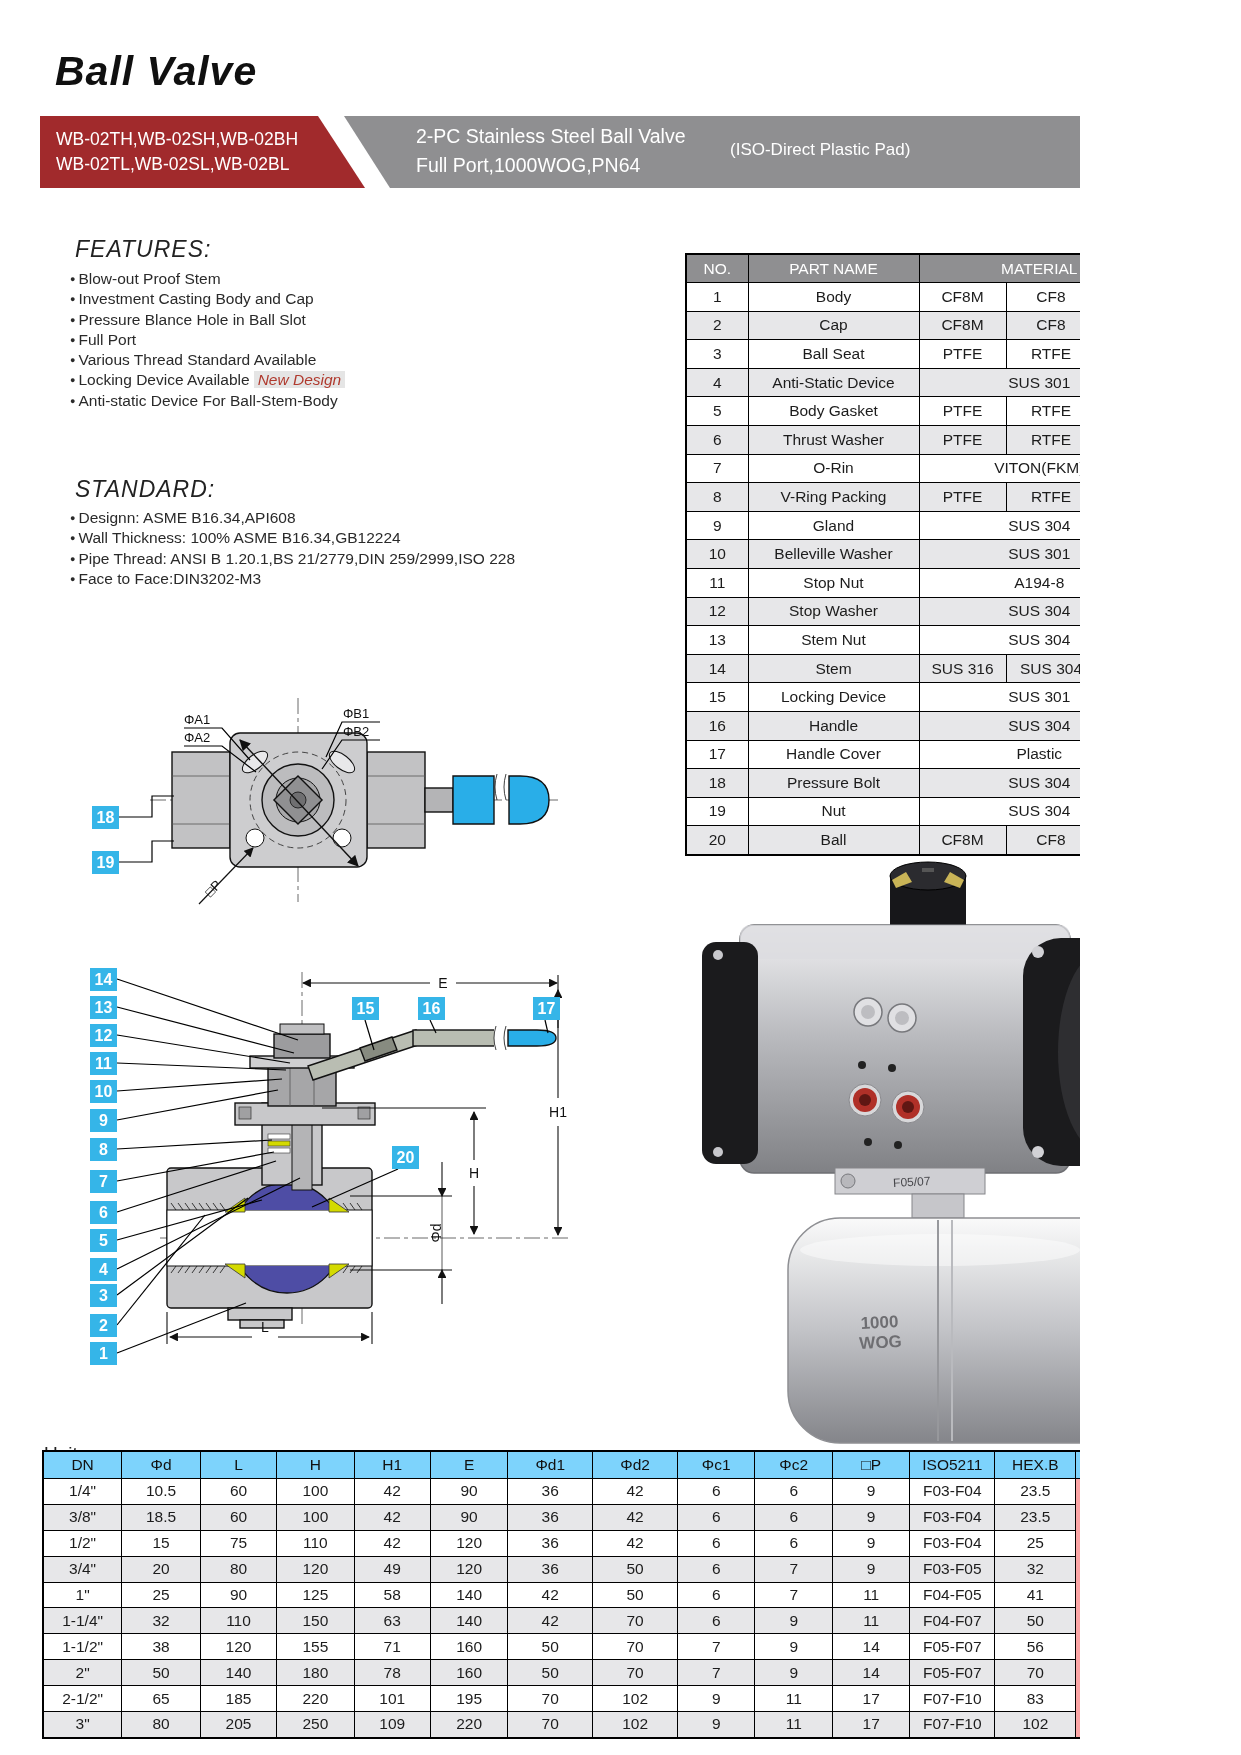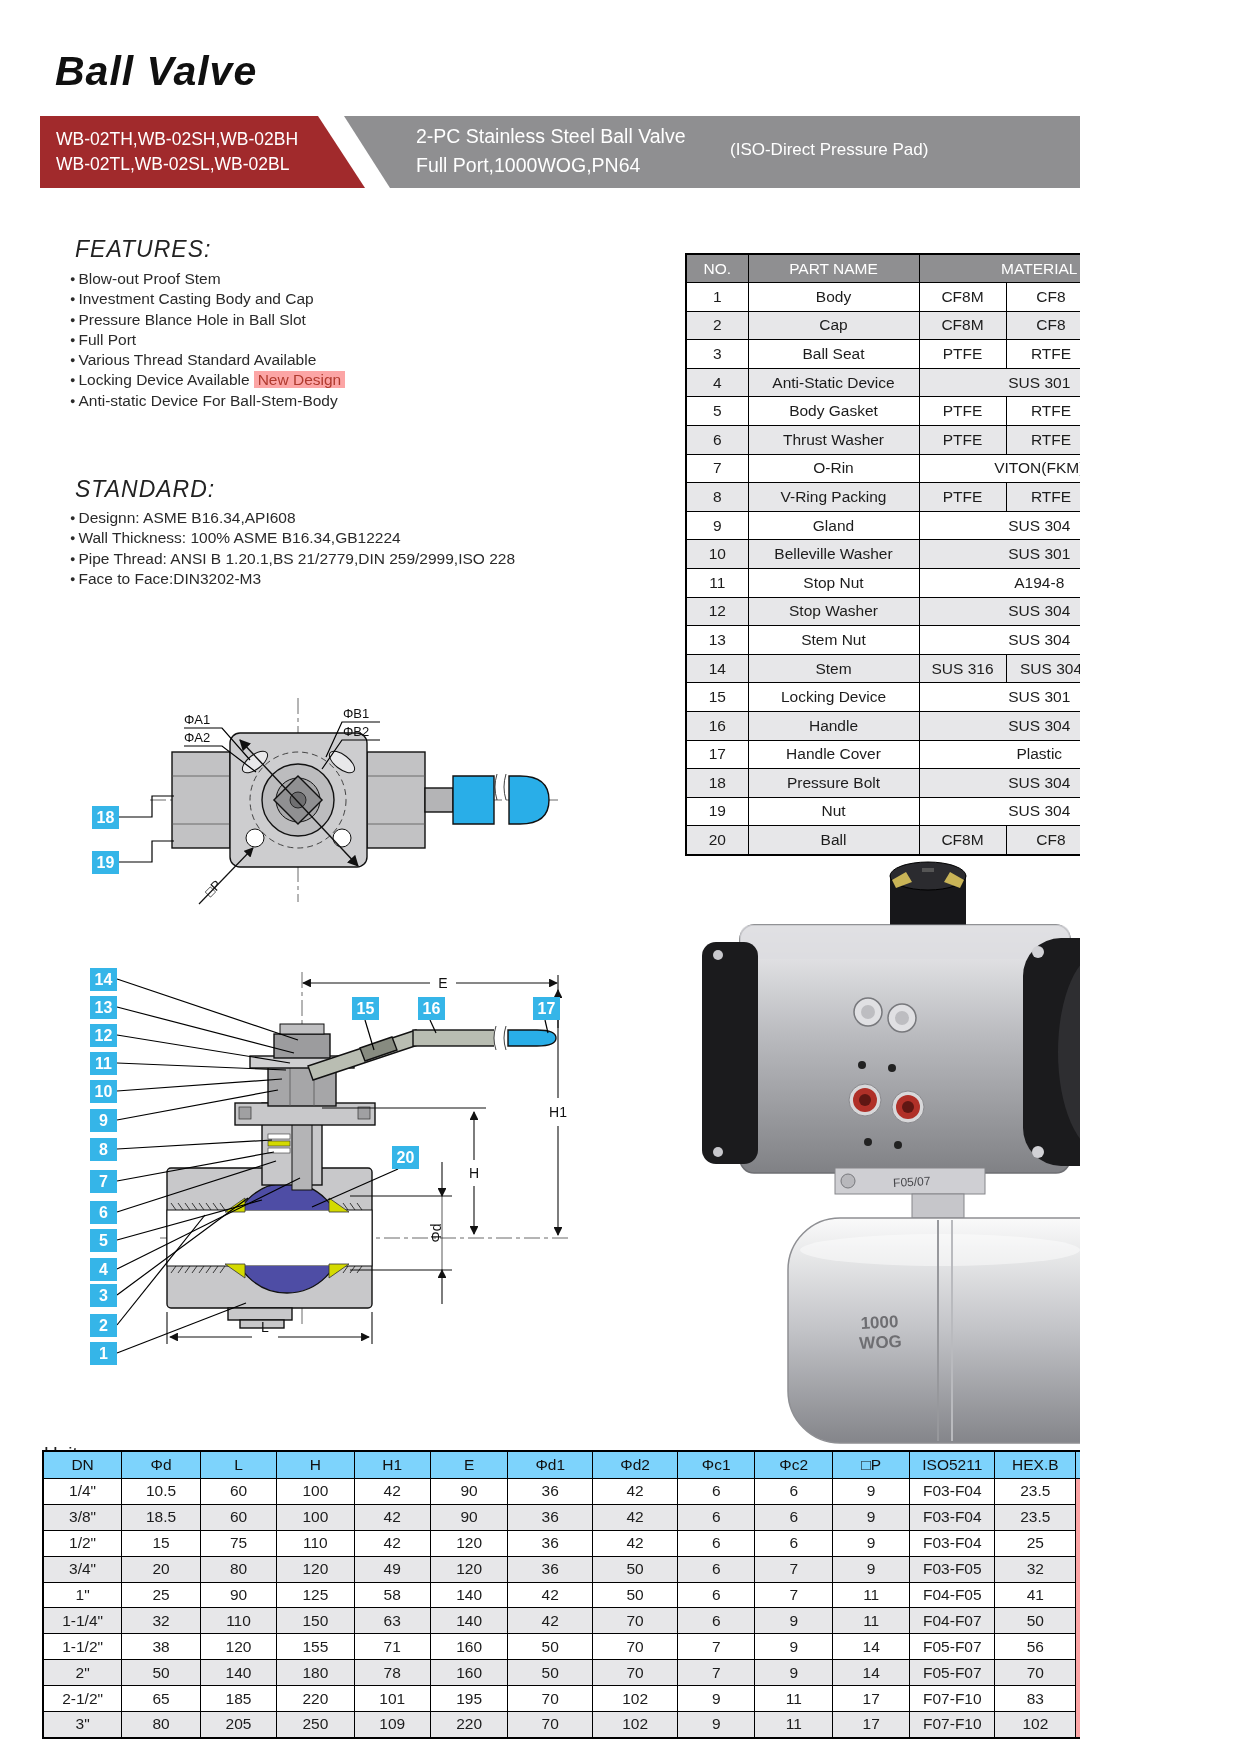--- a/index.html
+++ b/index.html
@@ -16,21 +16,21 @@
   .band-models{position:absolute;left:16px;top:11px;color:#fff;font-size:17.5px;line-height:25px;white-space:nowrap;}
   .band-prod1{position:absolute;left:86px;top:9px;color:#fff;font-size:19.5px;}
   .band-prod2{position:absolute;left:86px;top:38px;color:#fff;font-size:19.5px;}
   .band-note{position:absolute;left:400px;top:24px;color:#fff;font-size:17px;}
 
   
   .sec-head{position:absolute;font-size:23px;font-style:italic;font-weight:500;letter-spacing:1px;color:#222;}
   .blist{position:absolute;margin:0;padding:0;list-style:none;font-size:15.5px;color:#2a2a2a;}
   .blist li{line-height:20.3px;white-space:nowrap;}
   .blist li::before{content:"●";font-size:9px;vertical-align:2px;margin-right:3px;}
-  .hl{background:#fca5a5;color:#b03a2e;padding:0 4px;margin-left:4px;}
+  .hl{background:#e5e5e5;color:#b03a2e;font-style:italic;padding:0 4px;margin-left:4px;}
 
   
   .parts-wrap{position:absolute;left:685px;top:253px;width:476px;}
   table{border-collapse:collapse;width:100%;table-layout:fixed;}
   .parts-wrap table{border:2px solid #000;}
   .parts-wrap th,.parts-wrap td{border:1px solid #000;text-align:center;font-size:15.5px;padding:0;overflow:hidden;white-space:nowrap;}
   .parts-wrap th{background:#8f8f91;color:#fff;font-weight:normal;height:27px;}
   .parts-wrap td{height:27.6px;background:#fff;}
   .parts-wrap tbody tr:nth-child(even) td{background:#e7e7e9;}
   .pc-no{width:62px;} .pc-name{width:171px;} .pc-m1{width:87px;} .pc-m2{width:90px;} .pc-m3{width:64px;}
@@ -68,21 +68,21 @@
 
   <div class="band band-red">
     <div class="band-models">
       <div>WB-02TH,WB-02SH,WB-02BH</div>
       <div>WB-02TL,WB-02SL,WB-02BL</div>
     </div>
   </div>
   <div class="band band-gray">
     <div class="band-prod1">2-PC Stainless Steel Ball Valve</div>
     <div class="band-prod2">Full Port,1000WOG,PN64</div>
-    <div class="band-note">(ISO-Direct Pressure Pad)</div>
+    <div class="band-note">(ISO-Direct Plastic Pad)</div>
   </div>
 
   <div class="sec-head" style="left:75px;top:236px;">FEATURES:</div>
   <ul class="blist" style="left:70px;top:269px;">
       <li><span>Blow-out Proof Stem</span></li>
       <li><span>Investment Casting Body and Cap</span></li>
       <li><span>Pressure Blance Hole in Ball Slot</span></li>
       <li><span>Full Port</span></li>
       <li><span>Various Thread  Standard Available</span></li>
       <li><span>Locking Device Available</span><span class="hl">New Design</span></li>

